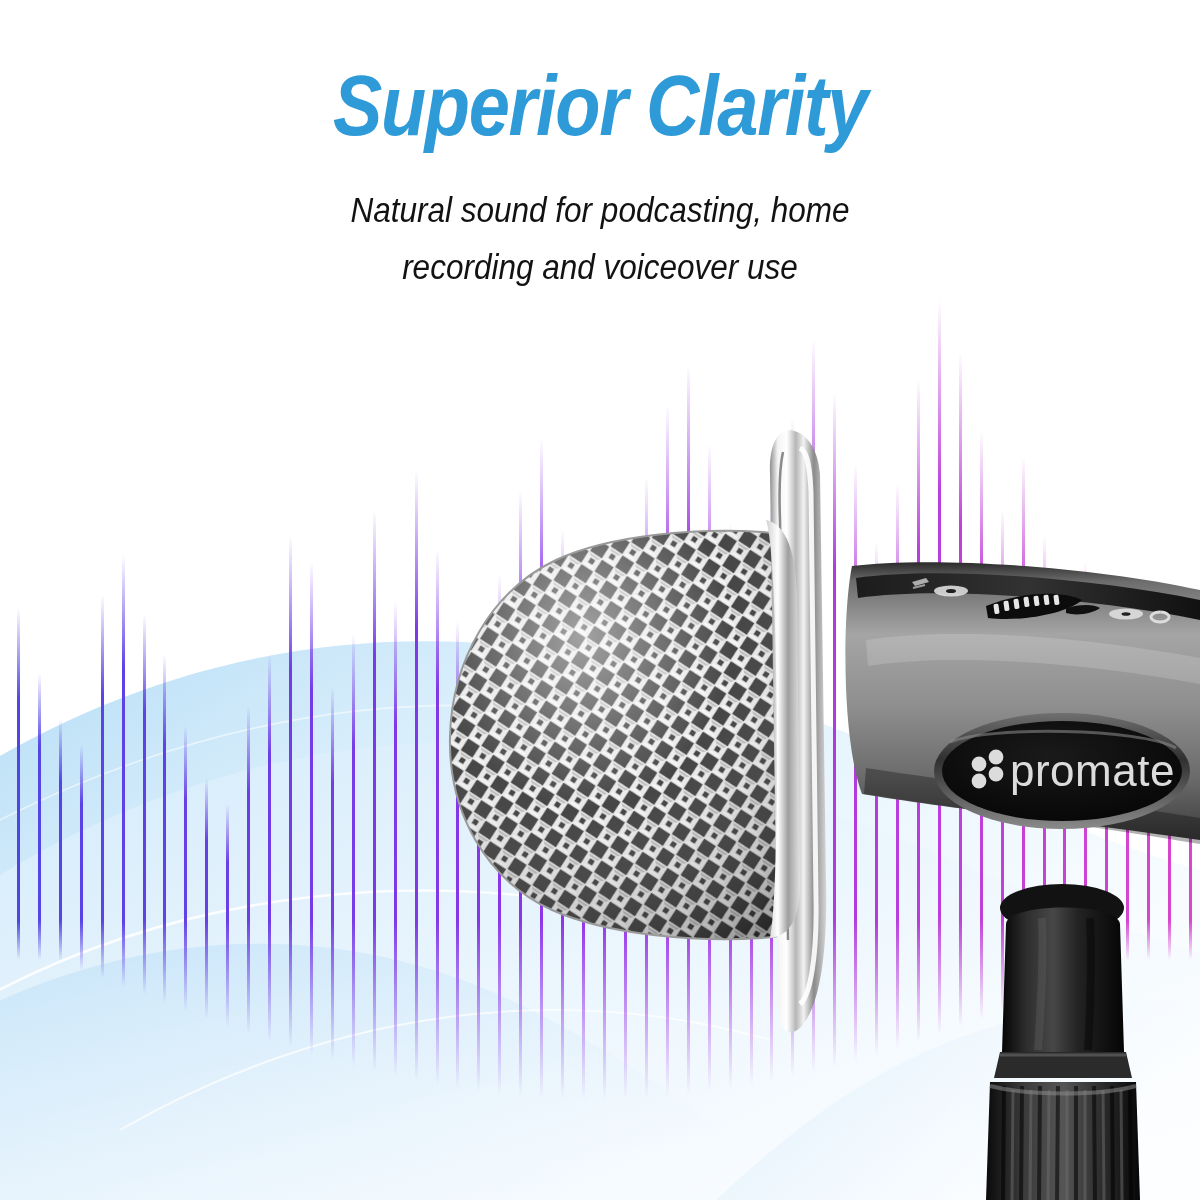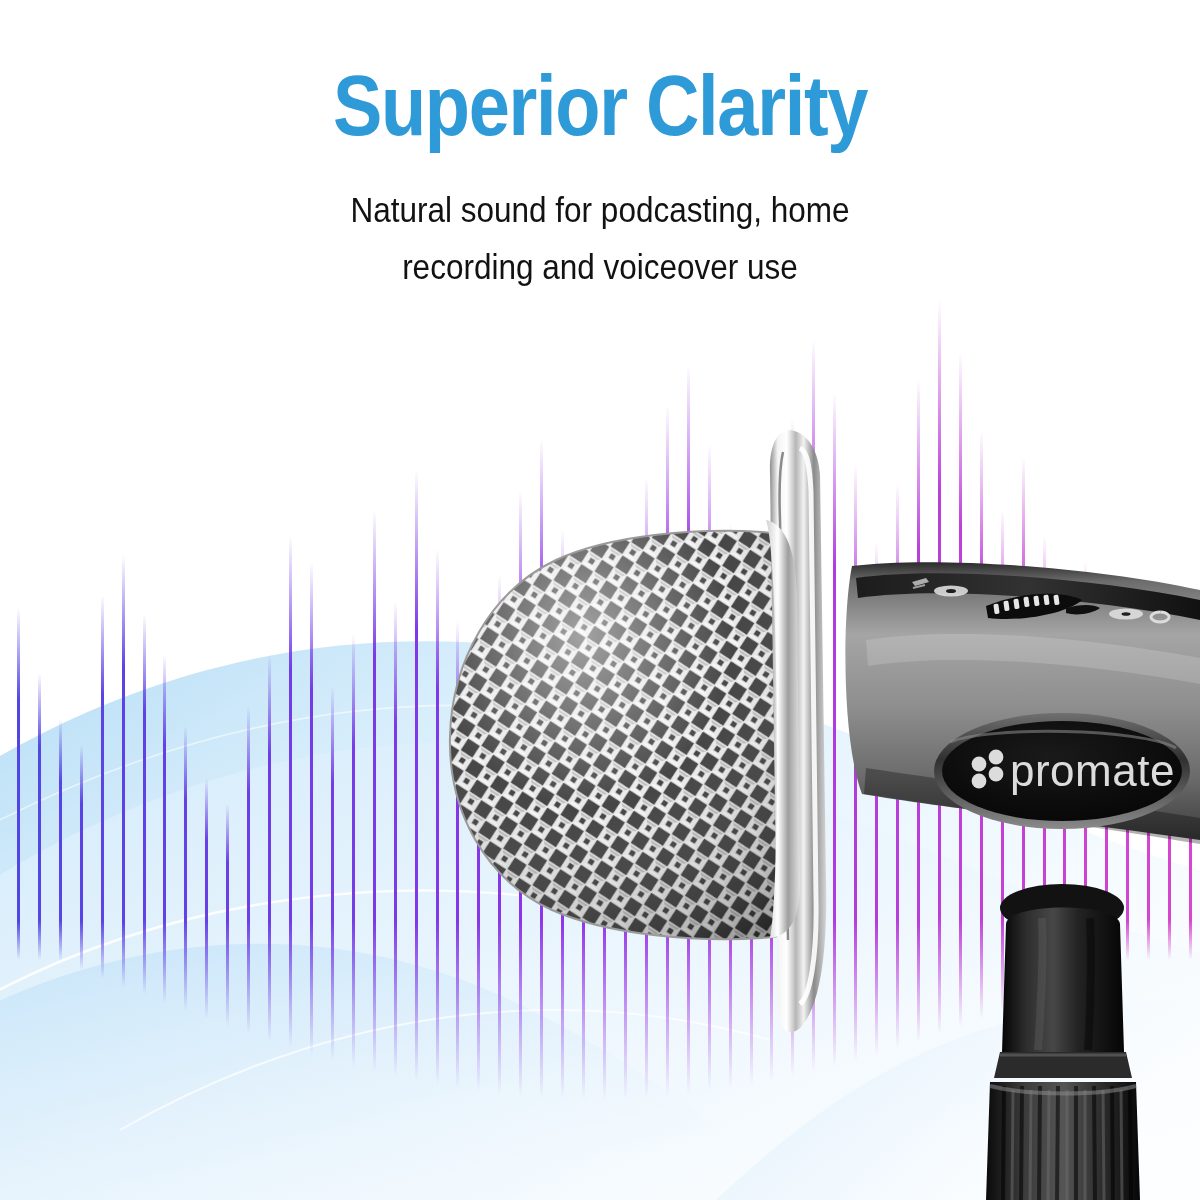--- a/index.html
+++ b/index.html
@@ -16,20 +16,21 @@
     font-family: "Liberation Sans", sans-serif;
   }
 
   
   .text-block {
     position: absolute;
     top: 0; left: 0;
     width: 1200px;
     text-align: center;
     z-index: 40;
+    font-style: italic;
   }
   .headline {
     margin: 0;
     padding-top: 62px;
     font-size: 86px;
     font-weight: 700;
     letter-spacing: -1.5px;
     line-height: 1.0;
     color: #2e9ad8;
     transform: scaleX(0.86);

